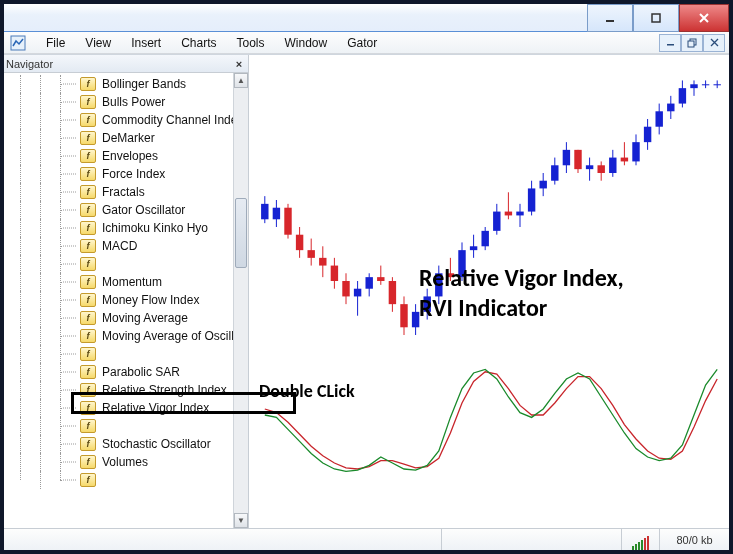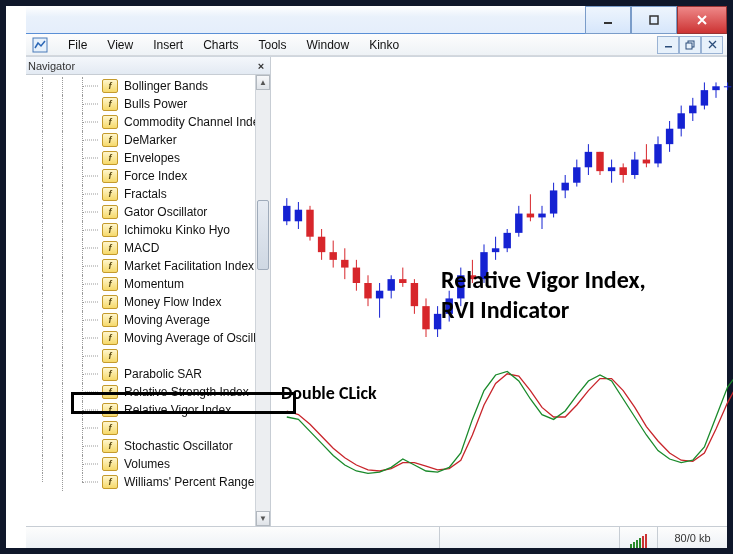--- a/index.html
+++ b/index.html
@@ -8,25 +8,24 @@
   font-size: 11px;
   background: #fff;
   width: 733px;
   height: 554px;
   overflow: hidden;
   position: relative;
 }
 .window {
   width: 733px;
   height: 554px;
-  border: 6px solid #0f172a;
+  border: 4px solid #0f172a;
   background: #fff;
   display: flex;
   flex-direction: column;
-  padding-left: 20px;
 }
 .titlebar {
   height: 28px;
   background: linear-gradient(#fff, #e9f1fb 40%, #e5eefb);
   border-bottom: 1px solid #5a8fd6;
   display: flex;
   align-items: center;
   justify-content: flex-end;
   padding-right: 0;
   gap: 0;
@@ -255,21 +254,21 @@
           <rect x="1" y="1" width="14" height="14" fill="#e7f1fb" stroke="#4a7ab8"></rect>
           <path d="M3 11 L6 6 L9 9 L13 4" stroke="#2a66b6" stroke-width="1.5" fill="none"></path>
         </svg>
     </span>
     <span class="menu-item">File</span>
     <span class="menu-item">View</span>
     <span class="menu-item">Insert</span>
     <span class="menu-item">Charts</span>
     <span class="menu-item">Tools</span>
     <span class="menu-item">Window</span>
-    <span class="menu-item">Kinko</span>
+    <span class="menu-item">Gator</span>
     <span class="menu-mdi">
       <span class="mdi-btn">
         <svg width="9" height="9">
             <rect x="1" y="6" width="7" height="1.5" fill="#2a4d7a"></rect>
           </svg>
       </span>
       <span class="mdi-btn">
         <svg width="10" height="10">
             <rect x="3" y="1" width="6" height="6" fill="none" stroke="#2a4d7a"></rect>
             <rect x="1" y="3" width="6" height="6" fill="#e7f1fb" stroke="#2a4d7a"></rect>
@@ -393,21 +392,20 @@
               <span>MACD</span>
             </div>
             <div class="nav-row">
               <span class="nav-indent">
                 <span class="vline" style="left:16px;"></span>
                 <span class="vline" style="left:36px;"></span>
                 <span class="vline" style="left:56px;"></span>
                 <span class="hline" style="left:56px;width:16px"></span>
               </span>
               <span class="f-icon">f</span>
-              <span>Market Facilitation Index</span>
             </div>
             <div class="nav-row">
               <span class="nav-indent">
                 <span class="vline" style="left:16px;"></span>
                 <span class="vline" style="left:36px;"></span>
                 <span class="vline" style="left:56px;"></span>
                 <span class="hline" style="left:56px;width:16px"></span>
               </span>
               <span class="f-icon">f</span>
               <span>Momentum</span>
@@ -511,21 +509,20 @@
               <span>Volumes</span>
             </div>
             <div class="nav-row">
               <span class="nav-indent">
                 <span class="vline" style="left:16px;bottom:50%;"></span>
                 <span class="vline" style="left:36px;"></span>
                 <span class="vline" style="left:56px;bottom:50%;"></span>
                 <span class="hline" style="left:56px;width:16px"></span>
               </span>
               <span class="f-icon">f</span>
-              <span>Williams' Percent Range</span>
             </div>
           </div>
         <div class="nav-scroll">
           <div class="scroll-btn">▲</div>
           <div class="scroll-thumb" style="top:125px;height:70px"></div>
           <div class="scroll-btn" style="position:absolute;bottom:0;left:0;right:0">▼</div>
         </div>
       </div>
     </div>
 

